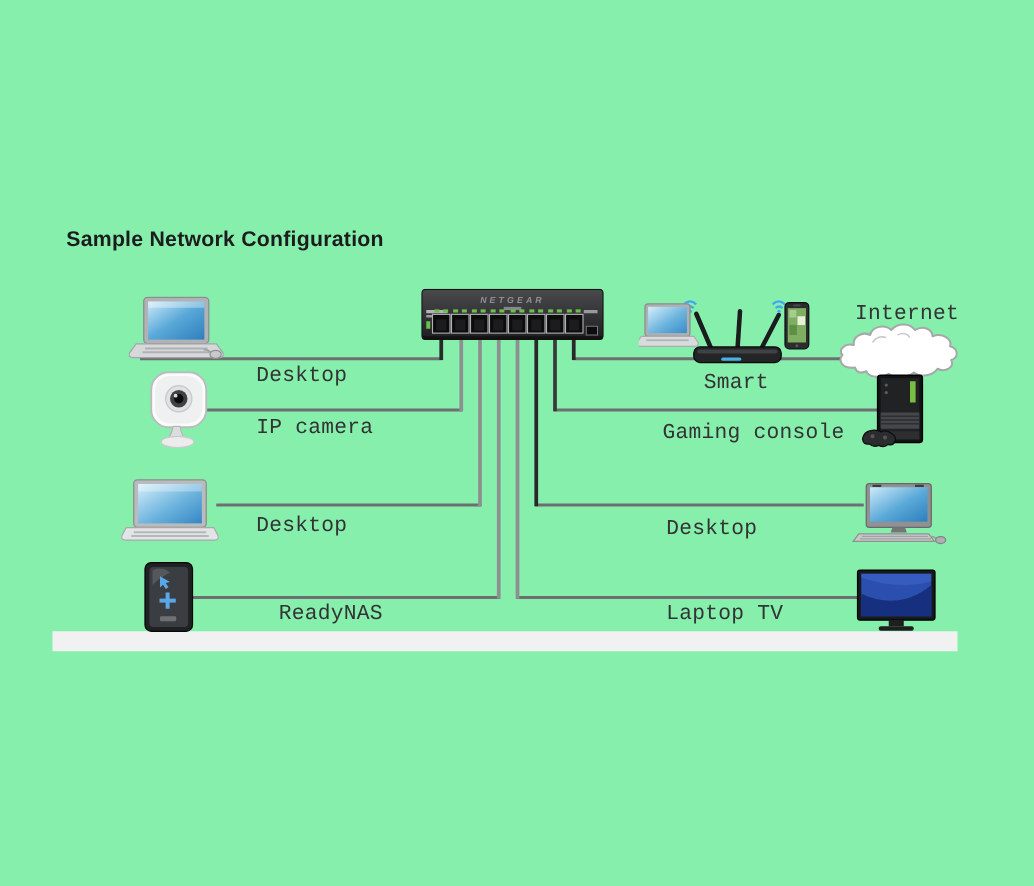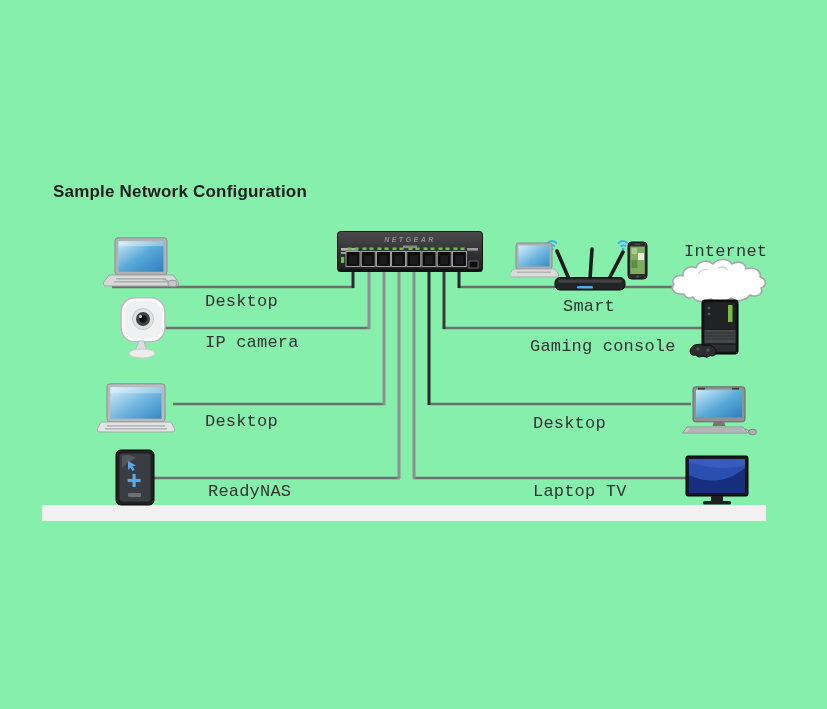--- a/index.html
+++ b/index.html
@@ -279,20 +279,20 @@
     <rect x="4" y="4" width="56" height="34" fill="#2a4fae"></rect>
     <path d="M4 38 L4 20 C24 30 45 26 60 13 L60 38 Z" fill="#162f7e"></path>
     <path d="M4 4 H60 V10 C40 16 18 12 4 7 Z" fill="#3b63c4" opacity="0.7"></path>
     <rect x="26" y="41" width="12" height="5" fill="#1d1f21"></rect>
     <rect x="18" y="46" width="28" height="3.5" rx="1.6" fill="#1d1f21"></rect>
   </svg>
 
   <div class="abs dev-label" style="left:205px;top:292px">Desktop</div>
   <div class="abs dev-label" style="left:205px;top:333px">IP camera</div>
   <div class="abs dev-label" style="left:205px;top:412px">Desktop</div>
-  <div class="abs dev-label" style="left:208px;top:482px">ReadyNAS</div>
+  <div class="abs dev-label" style="left:223px;top:482px">ReadyNAS</div>
   <div class="abs dev-label" style="left:563px;top:297px">Smart</div>
   <div class="abs dev-label" style="left:684px;top:242px">Internet</div>
   <div class="abs dev-label" style="left:530px;top:337px">Gaming console</div>
   <div class="abs dev-label" style="left:533px;top:414px">Desktop</div>
   <div class="abs dev-label" style="left:533px;top:482px">Laptop TV</div>
 
 </div>
 
 </body></html>

